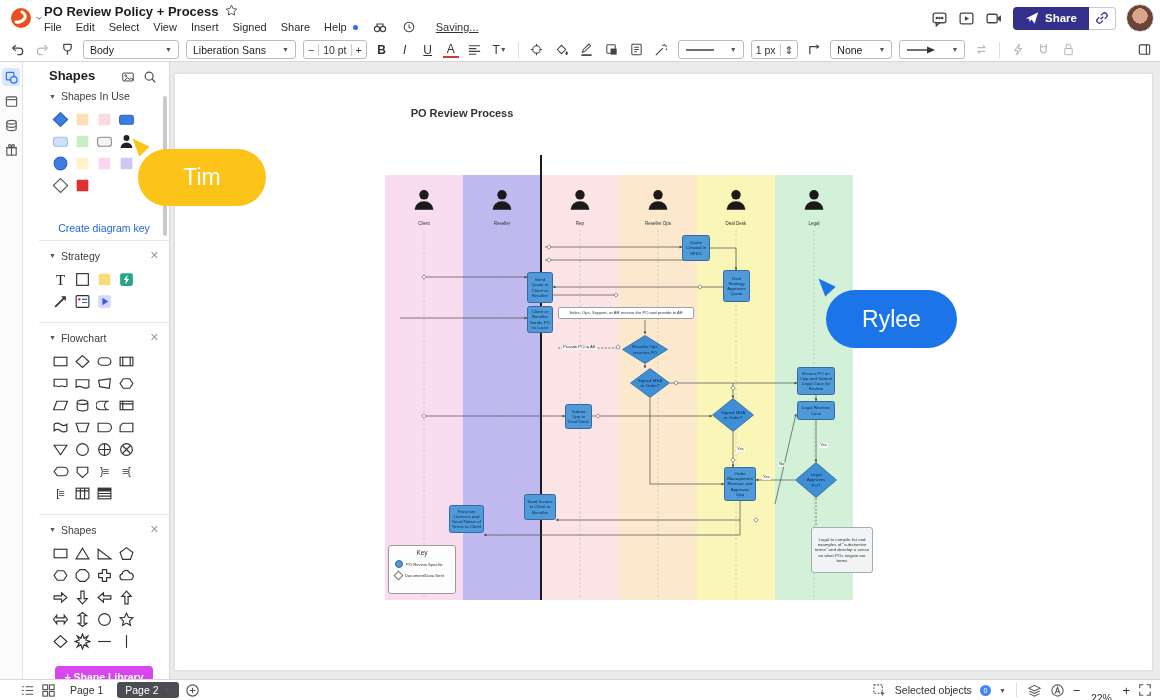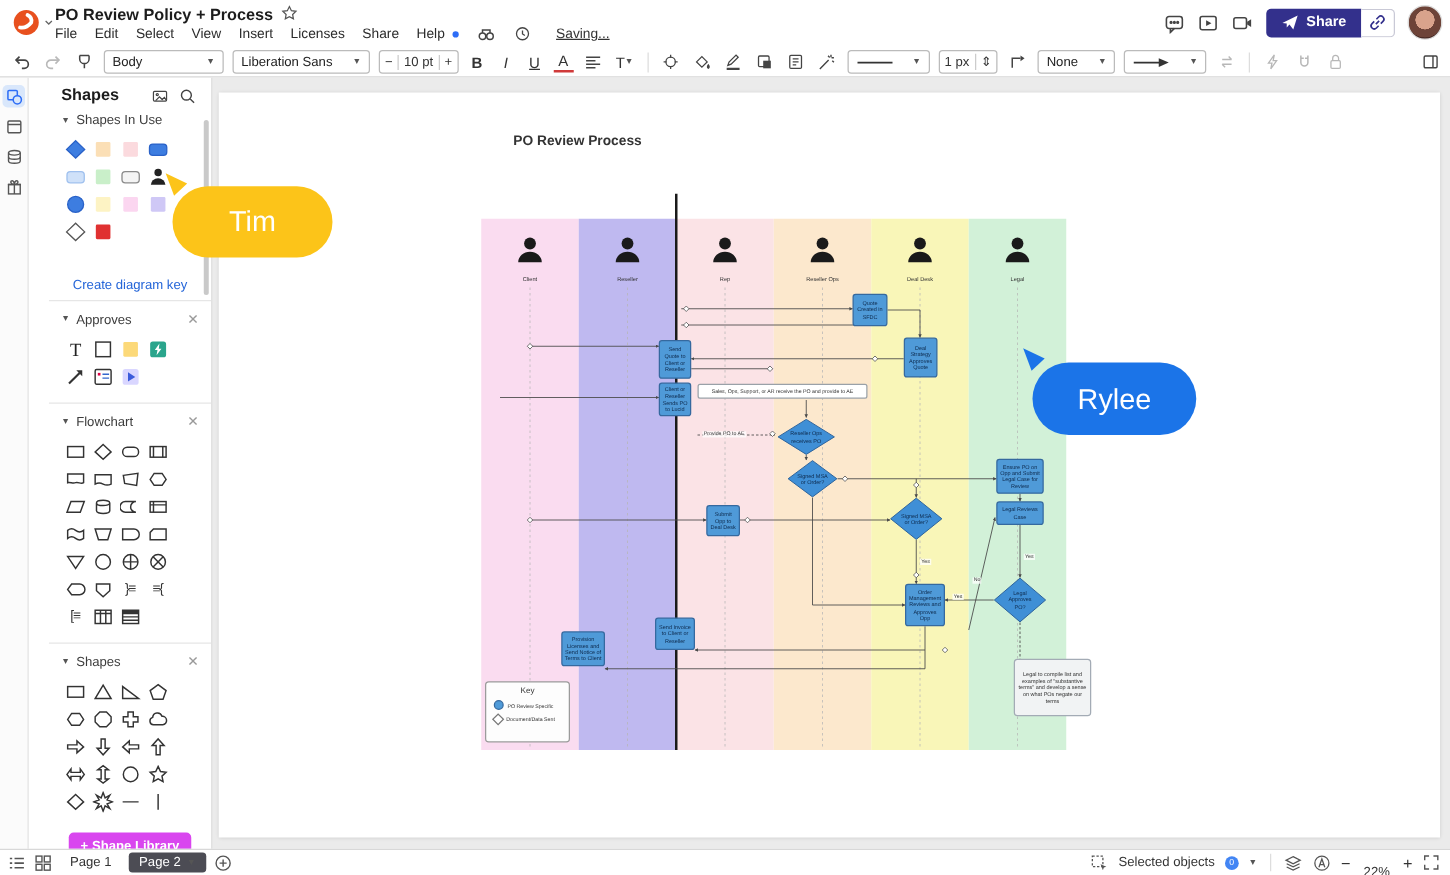--- a/index.html
+++ b/index.html
@@ -86,21 +86,21 @@
   .kc{width:6px;height:6px;border-radius:50%;background:#4f9ad8;border:.8px solid #35699f;}
   .kd{width:5px;height:5px;background:#fff;border:.8px solid #777;transform:rotate(45deg);}
 
   
   .cursor{position:absolute;z-index:50;}
   .cpill{position:absolute;color:#fff;font-size:23px;font-weight:500;display:flex;align-items:center;justify-content:center;}
 
   
   .status{position:absolute;left:0;bottom:0;width:1160px;height:20px;background:#fff;border-top:1px solid #d8d8d8;
           z-index:30;display:flex;align-items:center;font-size:10.5px;color:#333;}
-  .st-left{display:flex;align-items:center;gap:6px;padding-left:6px;}
+  .st-left{display:flex;align-items:center;gap:6px;padding-left:20px;}
   .tab{padding:2px 8px;border-radius:3px;}
   .tab.dark{background:#4c4c54;color:#fff;display:flex;align-items:center;gap:5px;}
   .st-right{margin-left:auto;display:flex;align-items:center;gap:8px;padding-right:8px;}
   .badge{width:11px;height:11px;border-radius:50%;background:#4285f4;color:#fff;font-size:7px;display:flex;align-items:center;justify-content:center;}
   .chev{font-size:7px;color:#555;}
   .zoomtxt{min-width:26px;text-align:center;margin-top:16px;}
 </style>
 </head>
 <body>
 
@@ -121,21 +121,21 @@
           <path d="M8,1.5 l2,4.1 4.5,.6 -3.3,3.1 .8,4.4 -4,-2.1 -4,2.1 .8,-4.4 -3.3,-3.1 4.5,-.6 z" fill="none" stroke="#555" stroke-width="1.2"></path>
         </svg>
       </span>
   </div>
   <nav class="menubar" id="menubar">
       <span class="mi">File</span>
       <span class="mi">Edit</span>
       <span class="mi">Select</span>
       <span class="mi">View</span>
       <span class="mi">Insert</span>
-      <span class="mi">Licenses</span>
+      <span class="mi">Signed</span>
       <span class="mi">Share</span>
       <span class="mi">Help</span>
       <span class="help-dot"></span>
       <span class="icon">
         <svg width="16" height="16" viewBox="0 0 16 16">
           <g stroke="#444" stroke-width="1.2" fill="none">
             <circle cx="5" cy="10" r="2.6"></circle>
             <circle cx="11" cy="10" r="2.6"></circle>
             <path d="M5,7.4 V5 h6 v2.4 M7.6,9.2 h.8"></path>
           </g>
@@ -488,21 +488,21 @@
         <span class="cell icon">
           <svg width="17" height="17" viewBox="0 0 16 16">
             <rect x="2.5" y="2.5" width="11" height="11" rx="1" fill="#e03131"></rect>
           </svg>
         </span>
       </div>
       <div class="create-key">Create diagram key</div>
       <div class="divider"></div>
       <div class="sec-h">
         <span class="tri">▼</span>
-        <span>Approves</span>
+        <span>Strategy</span>
         <span class="x">✕</span>
       </div>
       <div class="pal">
         <span class="cell icon">
           <svg width="17" height="17" viewBox="0 0 16 16">
             <text x="8" y="13" font-size="14" font-family="Liberation Serif,serif" fill="#222" text-anchor="middle">T</text>
           </svg>
         </span>
         <span class="cell icon">
           <svg width="17" height="17" viewBox="0 0 16 16">

